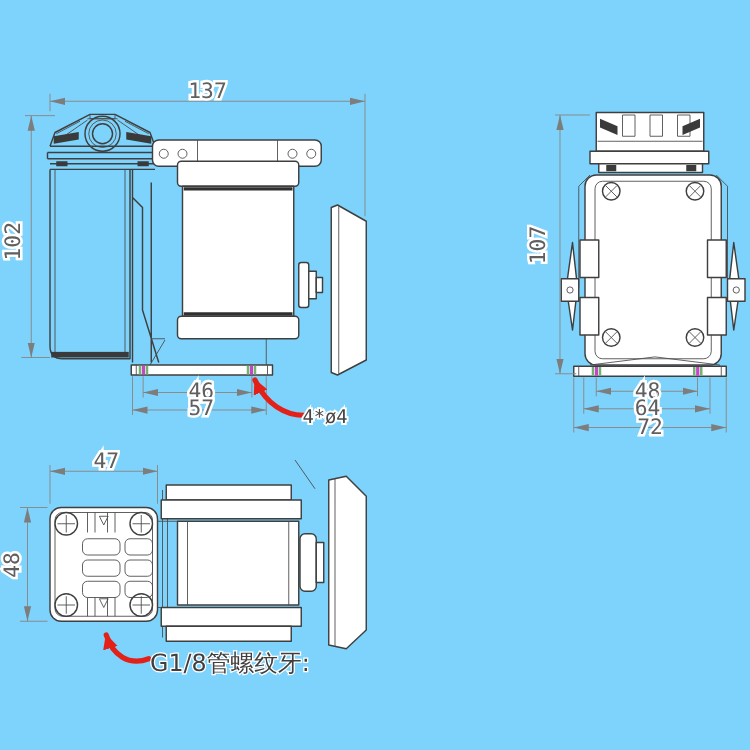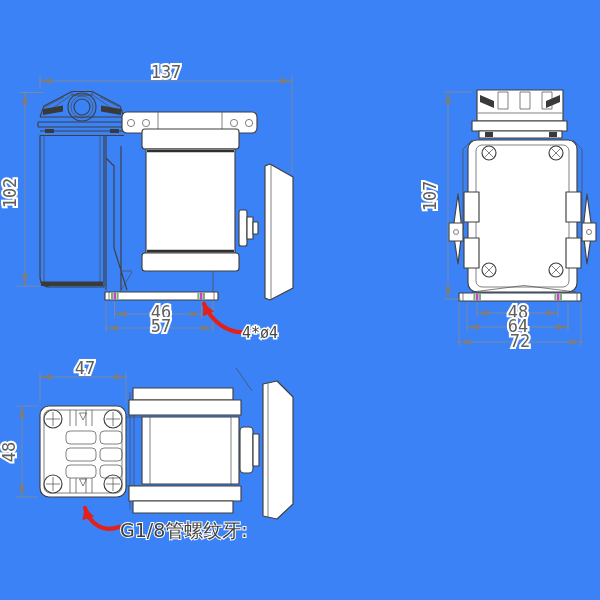--- a/index.html
+++ b/index.html
@@ -1,16 +1,16 @@
 <!DOCTYPE html>
 <html><head>
 <meta charset="utf-8">
 <style>
   html,body{margin:0;padding:0;background:#ffffff;}
-  .stage{position:relative;width:600px;height:600px;background:#3b82f6;overflow:hidden;
+  .stage{position:relative;width:600px;height:600px;background:#7dd3fc;overflow:hidden;
          font-family:"DejaVu Sans", sans-serif;}
   svg{display:block;}
   
   .ol{stroke:#3f3f3f;stroke-width:1.15;fill:none;stroke-linejoin:round;stroke-linecap:butt;}
   .ol2{stroke:#4a4a4a;stroke-width:0.7;fill:none;stroke-linejoin:round;}
   .olw{stroke:#3f3f3f;stroke-width:1.15;fill:#ffffff;stroke-linejoin:round;}
   .thick{stroke:#303030;stroke-width:2.6;fill:none;}
   .dark{fill:#3a3a3a;stroke:none;}
   
   .dim{stroke:#8b8b8b;stroke-width:0.8;fill:none;}

